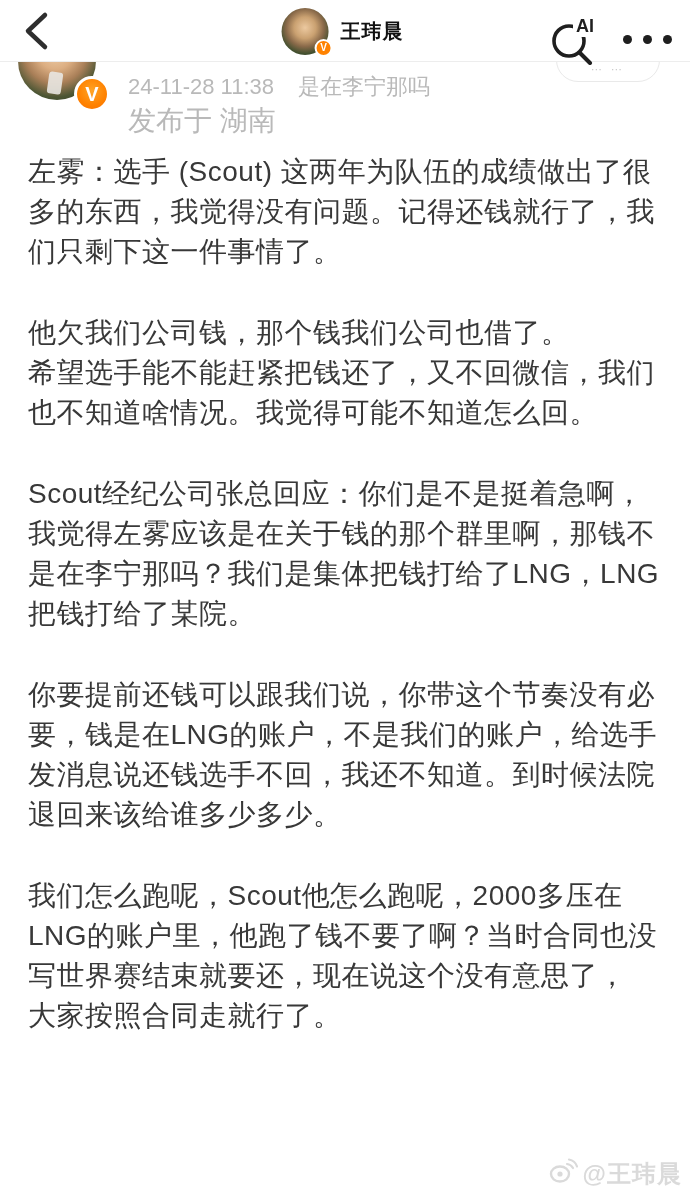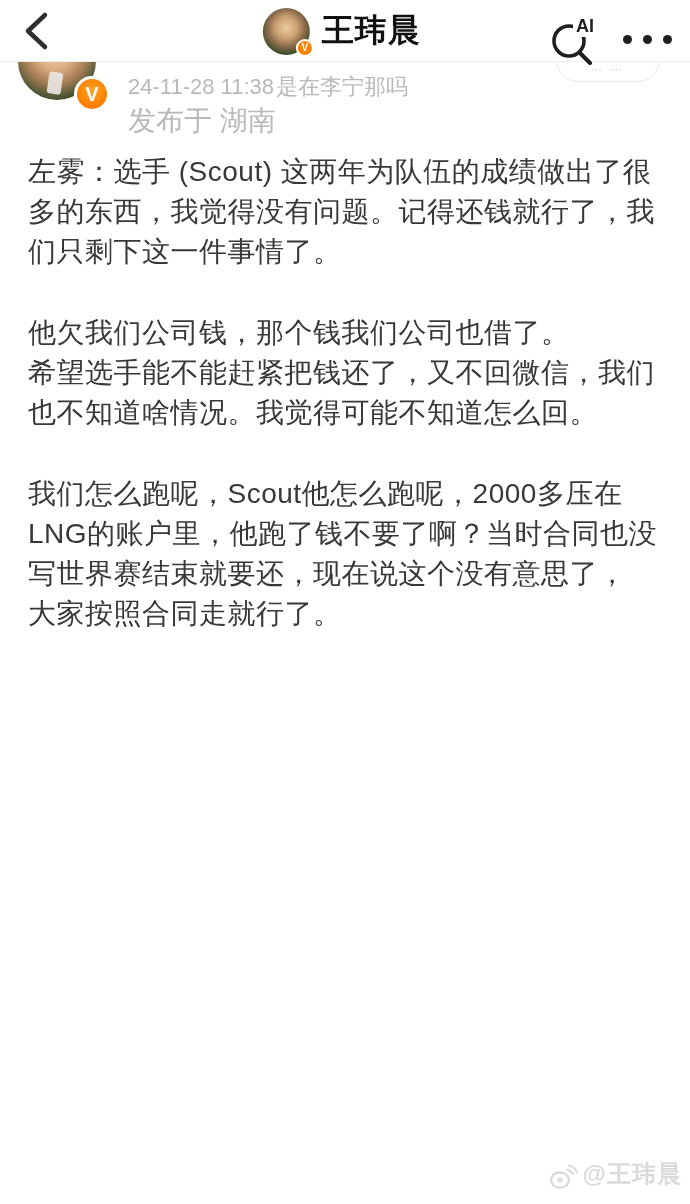--- a/index.html
+++ b/index.html
@@ -28,21 +28,21 @@
     position: relative; width: 47px; height: 47px; border-radius: 50%;
     background: radial-gradient(circle at 50% 42%, #ecc9a0 0%, #caa171 30%, #8a6a4a 52%, #43502f 72%, #273220 100%);
     flex: 0 0 auto; cursor: pointer;
   }
   .v-badge-sm {
     position: absolute; right: -4px; bottom: -2px; width: 18px; height: 18px;
     background: #ff8200; border: 2px solid #ffffff; border-radius: 50%;
     color: #ffffff; font-size: 10px; font-weight: bold;
     display: flex; align-items: center; justify-content: center; line-height: 1;
   }
-  .page-title { font-size: 32px; font-weight: bold; color: #111111; letter-spacing: 1px; }
+  .page-title { font-size: 20px; font-weight: bold; color: #111111; letter-spacing: 1px; }
   .header-right {
     position: absolute; right: 18px; top: 0; height: 78px;
     display: flex; align-items: center; gap: 24px;
   }
   .icon-btn { background: none; border: none; cursor: pointer; display: flex; align-items: center; }
   .ellipsis-icon { display: flex; gap: 11px; align-items: center; }
   .ellipsis-icon i { width: 9px; height: 9px; border-radius: 50%; background: #1f1f1f; display: block; }
 
   
   .post-meta { position: absolute; top: 62px; left: 0; right: 0; height: 90px; }
@@ -56,21 +56,21 @@
     background: #e9e7e2; border-radius: 3px; transform: rotate(8deg); opacity: .9;
   }
   .v-badge-lg {
     position: absolute; left: 74px; top: 14px; width: 36px; height: 36px;
     background: radial-gradient(circle at 50% 40%, #ffa425 0%, #ff8200 60%, #f87000 100%);
     border: 3px solid #ffffff; border-radius: 50%;
     color: #ffffff; font-size: 20px; font-weight: bold;
     display: flex; align-items: center; justify-content: center; z-index: 6;
   }
   .meta-text { position: absolute; left: 128px; top: 11px; color: #b9b9b9; }
-  .meta-line1 { font-size: 22px; line-height: 28px; display: flex; gap: 2px; }
+  .meta-line1 { font-size: 22px; line-height: 28px; display: flex; gap: 24px; }
   .meta-line2 { font-size: 28px; line-height: 28px; margin-top: 6px; }
   .clipped-pill {
     position: absolute; left: 556px; top: -24px; width: 104px; height: 44px;
     border: 1px solid #e9e9e9; border-radius: 22px; background: #ffffff;
     display: flex; align-items: flex-end; justify-content: center;
     z-index: 4; cursor: pointer;
   }
   .clipped-pill span { font-size: 11px; color: #c9c9c9; letter-spacing: 3px; padding-bottom: 5px; }
 
   
@@ -78,21 +78,21 @@
   .post-body p {
     font-size: 28px; line-height: 40px; color: #383838;
     white-space: pre-line; letter-spacing: 0.5px; margin: 0 0 41px 0;
   }
   .post-body p.last-full { margin-bottom: 0; }
   .post-body p.partial { margin: 0; }
 
   
   .watermark {
     position: absolute; top: 1158px; right: 8px; z-index: 8;
-    display: flex; align-items: flex-end; gap: 5px;
+    display: flex; align-items: flex-start; gap: 5px;
     color: #dadada; font-size: 24px; font-weight: bold; letter-spacing: 1px;
   }
 </style>
 </head>
 <body>
 
 <div class="app-header">
   <button class="back-btn">
     <span style="display:flex">
       <svg width="30" height="42" viewBox="0 0 30 42">
@@ -146,20 +146,28 @@
   </div>
 </div>
 
 <div class="post-body">
   <p>左雾：选手 (Scout) 这两年为队伍的成绩做出了很
 多的东西，我觉得没有问题。记得还钱就行了，我
 们只剩下这一件事情了。</p>
   <p>他欠我们公司钱，那个钱我们公司也借了。
 希望选手能不能赶紧把钱还了，又不回微信，我们
 也不知道啥情况。我觉得可能不知道怎么回。</p>
+  <p>Scout经纪公司张总回应：你们是不是挺着急啊，
+我觉得左雾应该是在关于钱的那个群里啊，那钱不
+是在李宁那吗？我们是集体把钱打给了LNG，LNG
+把钱打给了某院。</p>
+  <p>你要提前还钱可以跟我们说，你带这个节奏没有必
+要，钱是在LNG的账户，不是我们的账户，给选手
+发消息说还钱选手不回，我还不知道。到时候法院
+退回来该给谁多少多少。</p>
   <p class="last-full">我们怎么跑呢，Scout他怎么跑呢，2000多压在
 LNG的账户里，他跑了钱不要了啊？当时合同也没
 写世界赛结束就要还，现在说这个没有意思了，</p>
   <p class="partial">大家按照合同走就行了。</p>
 </div>
 
 <div class="watermark">
   <span style="display:flex">
     <svg width="30" height="26" viewBox="0 0 30 26">
       <ellipse cx="12" cy="16" rx="9" ry="7.5" fill="none" stroke="#dadada" stroke-width="2.4"></ellipse>

